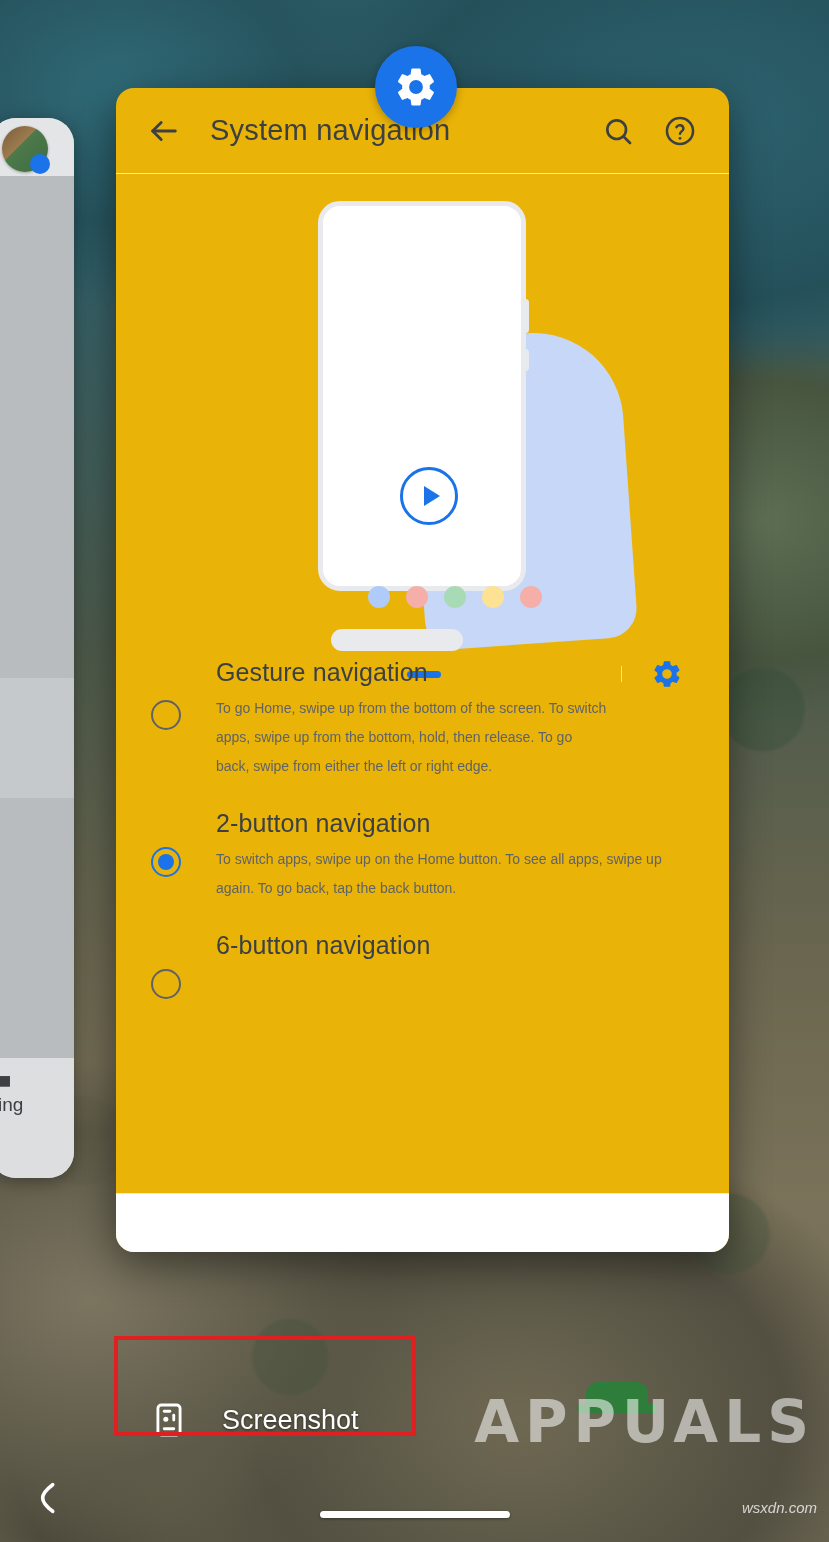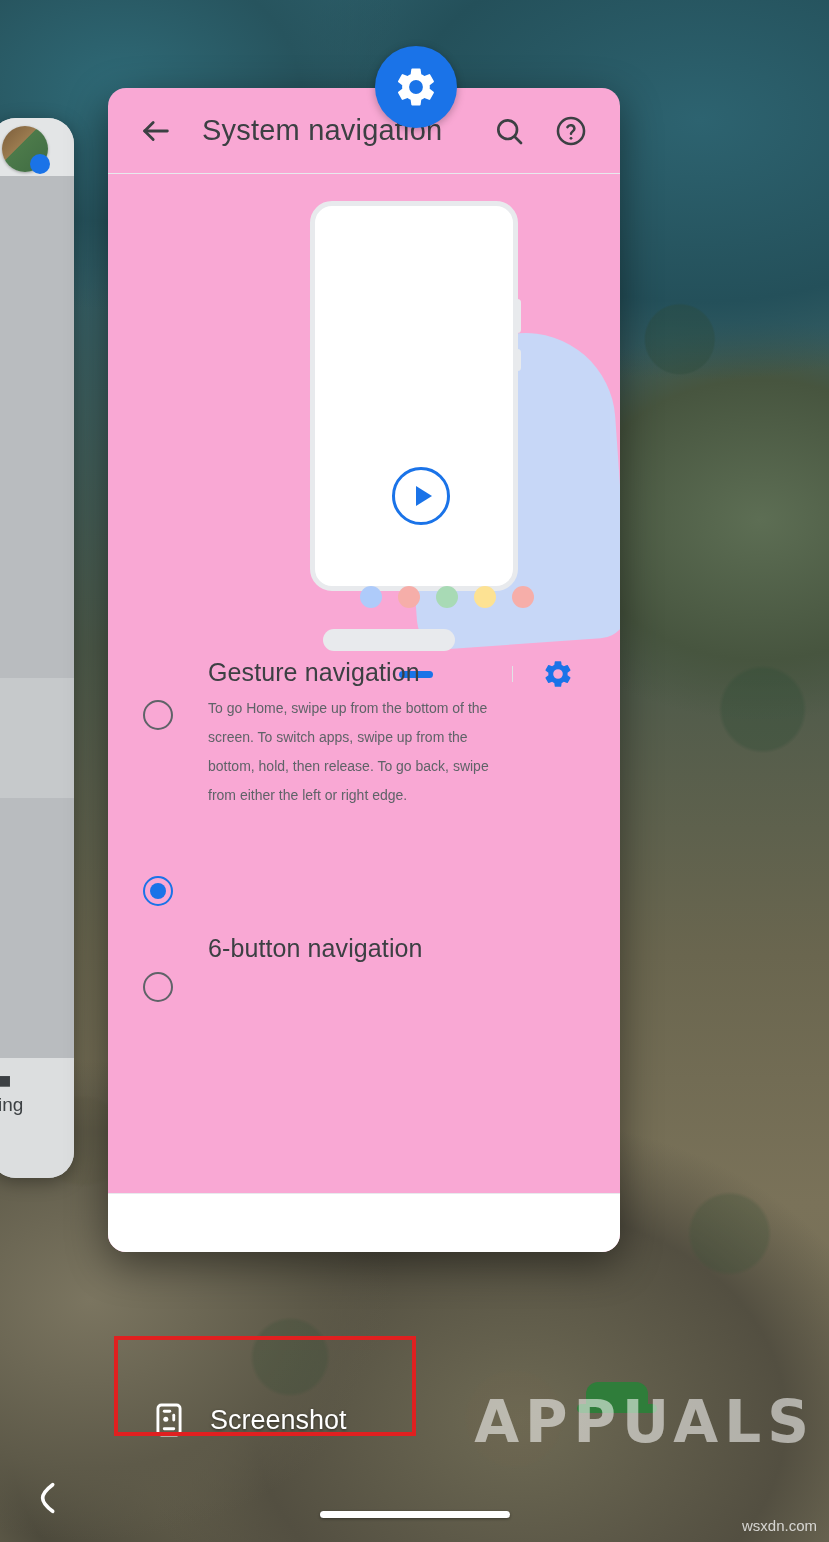--- a/index.html
+++ b/index.html
@@ -112,25 +112,25 @@
     box-sizing: border-box;
   }
   .recents-card .rc-foot .glyph {
     font-size: 22px;
     display: block;
     line-height: 26px;
   }
   
   .dialog {
     position: absolute;
-    left: 108px;
+    left: 116px;
     top: 88px;
-    width: 512px;
+    width: 613px;
     height: 1164px;
-    background: #f9a8d4;
+    background: #eab308;
     border-radius: 18px;
     box-shadow: 0 12px 40px rgba(0,0,0,.45);
     overflow: hidden;
   }
   .dialog-header {
     position: relative;
     height: 86px;
     display: flex;
     align-items: center;
     border-bottom: 1px solid #e8eaed;
@@ -367,21 +367,21 @@
     position: absolute;
     left: 0; right: 0;
     bottom: 74px;
     height: 96px;
     display: flex;
     align-items: center;
   }
   .action {
     display: flex;
     align-items: center;
-    gap: 22px;
+    gap: 34px;
     color: #ffffff;
     font-size: 27px;
     text-shadow: 0 1px 3px rgba(0,0,0,.55);
   }
   .action.screenshot { margin-left: 150px; }
   .action.select { margin-left: 140px; }
   .highlight-box {
     position: absolute;
     left: 114px;
     top: 1336px;
@@ -440,23 +440,24 @@
     left: -9px;
     bottom: -5px;
     width: 80px;
     height: 9px;
     background: #2f7d3a;
     border-radius: 5px;
   }
   .wm-small {
     position: absolute;
     right: 12px;
-    bottom: 8px;
+    bottom: 26px;
     font-size: 15px;
     color: rgba(255,255,255,.75);
+    font-style: italic;
   }
 </style>
 </head>
 <body>
 
 <div class="screen">
 
   <div class="bg"></div>
   <div class="bg-tex"></div>
 
@@ -537,20 +538,24 @@
           <svg width="32" height="32" viewBox="0 0 24 24" fill="#1a73e8">
             <path d="M19.14 12.94a7.07 7.07 0 000-1.88l2.03-1.58a.5.5 0 00.12-.64l-1.92-3.32a.5.5 0 00-.6-.22l-2.39.96a7.02 7.02 0 00-1.62-.94l-.36-2.54a.5.5 0 00-.5-.42h-3.84a.5.5 0 00-.5.42l-.36 2.54c-.58.24-1.12.56-1.62.94l-2.39-.96a.5.5 0 00-.6.22L2.67 8.84a.5.5 0 00.12.64l2.03 1.58a7.07 7.07 0 000 1.88l-2.03 1.58a.5.5 0 00-.12.64l1.92 3.32c.13.22.39.31.6.22l2.39-.96c.5.38 1.04.7 1.62.94l.36 2.54c.04.24.25.42.5.42h3.84c.25 0 .46-.18.5-.42l.36-2.54c.58-.24 1.12-.56 1.62-.94l2.39.96c.22.09.47 0 .6-.22l1.92-3.32a.5.5 0 00-.12-.64l-2.03-1.58zM12 15.6A3.6 3.6 0 1112 8.4a3.6 3.6 0 010 7.2z"></path>
           </svg>
         </div>
       </div>
 
       <div class="opt compact">
         <div class="radio-wrap">
           <span class="radio on"></span>
         </div>
+        <div class="opt-text">
+          <div class="opt-title">2-button navigation</div>
+          <div class="opt-desc">To switch apps, swipe up on the Home button. To see all apps, swipe up again. To go back, tap the back button.</div>
+        </div>
       </div>
 
       <div class="opt compact">
         <div class="radio-wrap">
           <span class="radio"></span>
         </div>
         <div class="opt-text">
           <div class="opt-title">6-button navigation</div>
         </div>
       </div>

